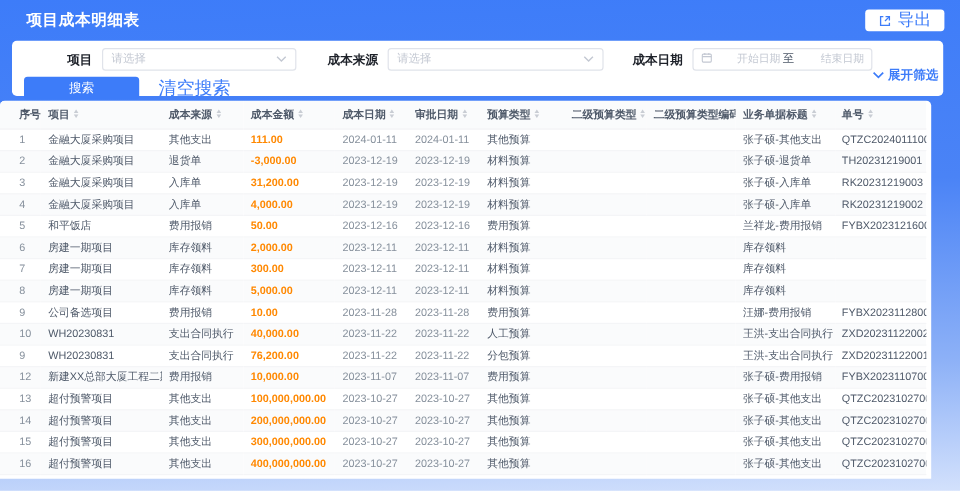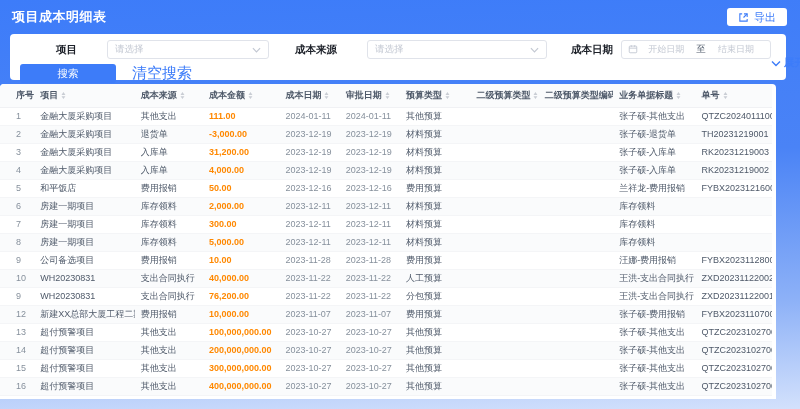--- a/index.html
+++ b/index.html
@@ -5,58 +5,58 @@
   * { margin:0; padding:0; box-sizing:border-box; }
   html,body { width:800px; height:409px; overflow:hidden; }
   body {
     font-family:"Liberation Sans","DejaVu Sans",sans-serif;
     background:linear-gradient(178deg,#3d7cf9 0%,#4a83f6 40%,#8db1f7 75%,#d3e1fc 100%);
     position:relative;
     font-size:10px;
     color:#4e5969;
   }
   
-  .topbar { height:34px; display:flex; align-items:center; justify-content:space-between; padding:0 13px 0 12px; }
+  .topbar { height:34px; display:flex; align-items:center; justify-content:space-between; padding:0 13px 0 22px; }
   .page-title { color:#ffffff; font-size:13px; font-weight:bold; letter-spacing:.5px; }
   .export-btn {
     background:#ffffff; color:#3d7cf9; border:none; border-radius:3px;
-    height:18px; padding:0 11px; font-size:11px; display:flex; align-items:center; gap:5px; cursor:pointer;
+    height:18px; padding:0 11px; font-size:14px; display:flex; align-items:center; gap:5px; cursor:pointer;
     font-family:inherit;
   }
   .export-btn svg { display:block; }
 
   
   .drawer-handle {
     position:absolute; left:0; top:172px; width:6px; height:18px;
     background:#2b3240; border-radius:0 4px 4px 0;
   }
 
   
   .filter-card {
     position:absolute; left:10px; top:34px; width:776px; height:46px;
     background:#ffffff; border-radius:4px; padding:5px 10px 0 10px;
   }
   .filter-row { display:flex; align-items:center; height:21px; }
   .filter-group { display:flex; align-items:center; }
   .filter-label { font-size:10.5px; color:#1d2129; font-weight:bold; margin-right:8px; white-space:nowrap; }
   .select-box {
     border:1px solid #e0e3ea; border-radius:3px; height:19px; background:#fff;
-    display:flex; align-items:center; justify-content:space-between; padding:0 7px; cursor:pointer;margin-left:22px;
+    display:flex; align-items:center; justify-content:space-between; padding:0 7px; cursor:pointer;
   }
   .select-box .ph { color:#c3c8d2; font-size:9.5px; }
   .sel-project .select-box, .g-project .select-box { width:162px; }
   .g-project { margin-left:36px; }
   .g-source  { margin-left:26px; }
   .g-source .select-box { width:180px; }
   .g-date { margin-left:24px; }
   .date-range {
     border:1px solid #e0e3ea; border-radius:3px; height:19px; width:150px;
     display:flex; align-items:center; padding:0 6px; background:#fff; cursor:pointer;
   }
-  .date-range .ph { color:#c3c8d2; font-size:9px; flex:1; text-align:center; }
+  .date-range .ph { color:#c3c8d2; font-size:9px; flex:1; text-align:right; }
   .date-range .to { color:#4e5969; font-size:9.5px; padding:0 2px; }
   .expand-link {
     margin-left:auto; color:#3d7cf9; font-size:10.5px; display:flex; align-items:center; gap:3px;
     cursor:pointer; white-space:nowrap; font-weight:bold;margin-top:26px;
   }
   .btn-row { display:flex; align-items:center; margin-top:4px; }
   .search-btn {
     width:96px; height:19px; background:#3d7cf9; color:#fff; border:none; border-radius:3px;
     font-size:10.5px; cursor:pointer; font-family:inherit;
   }

